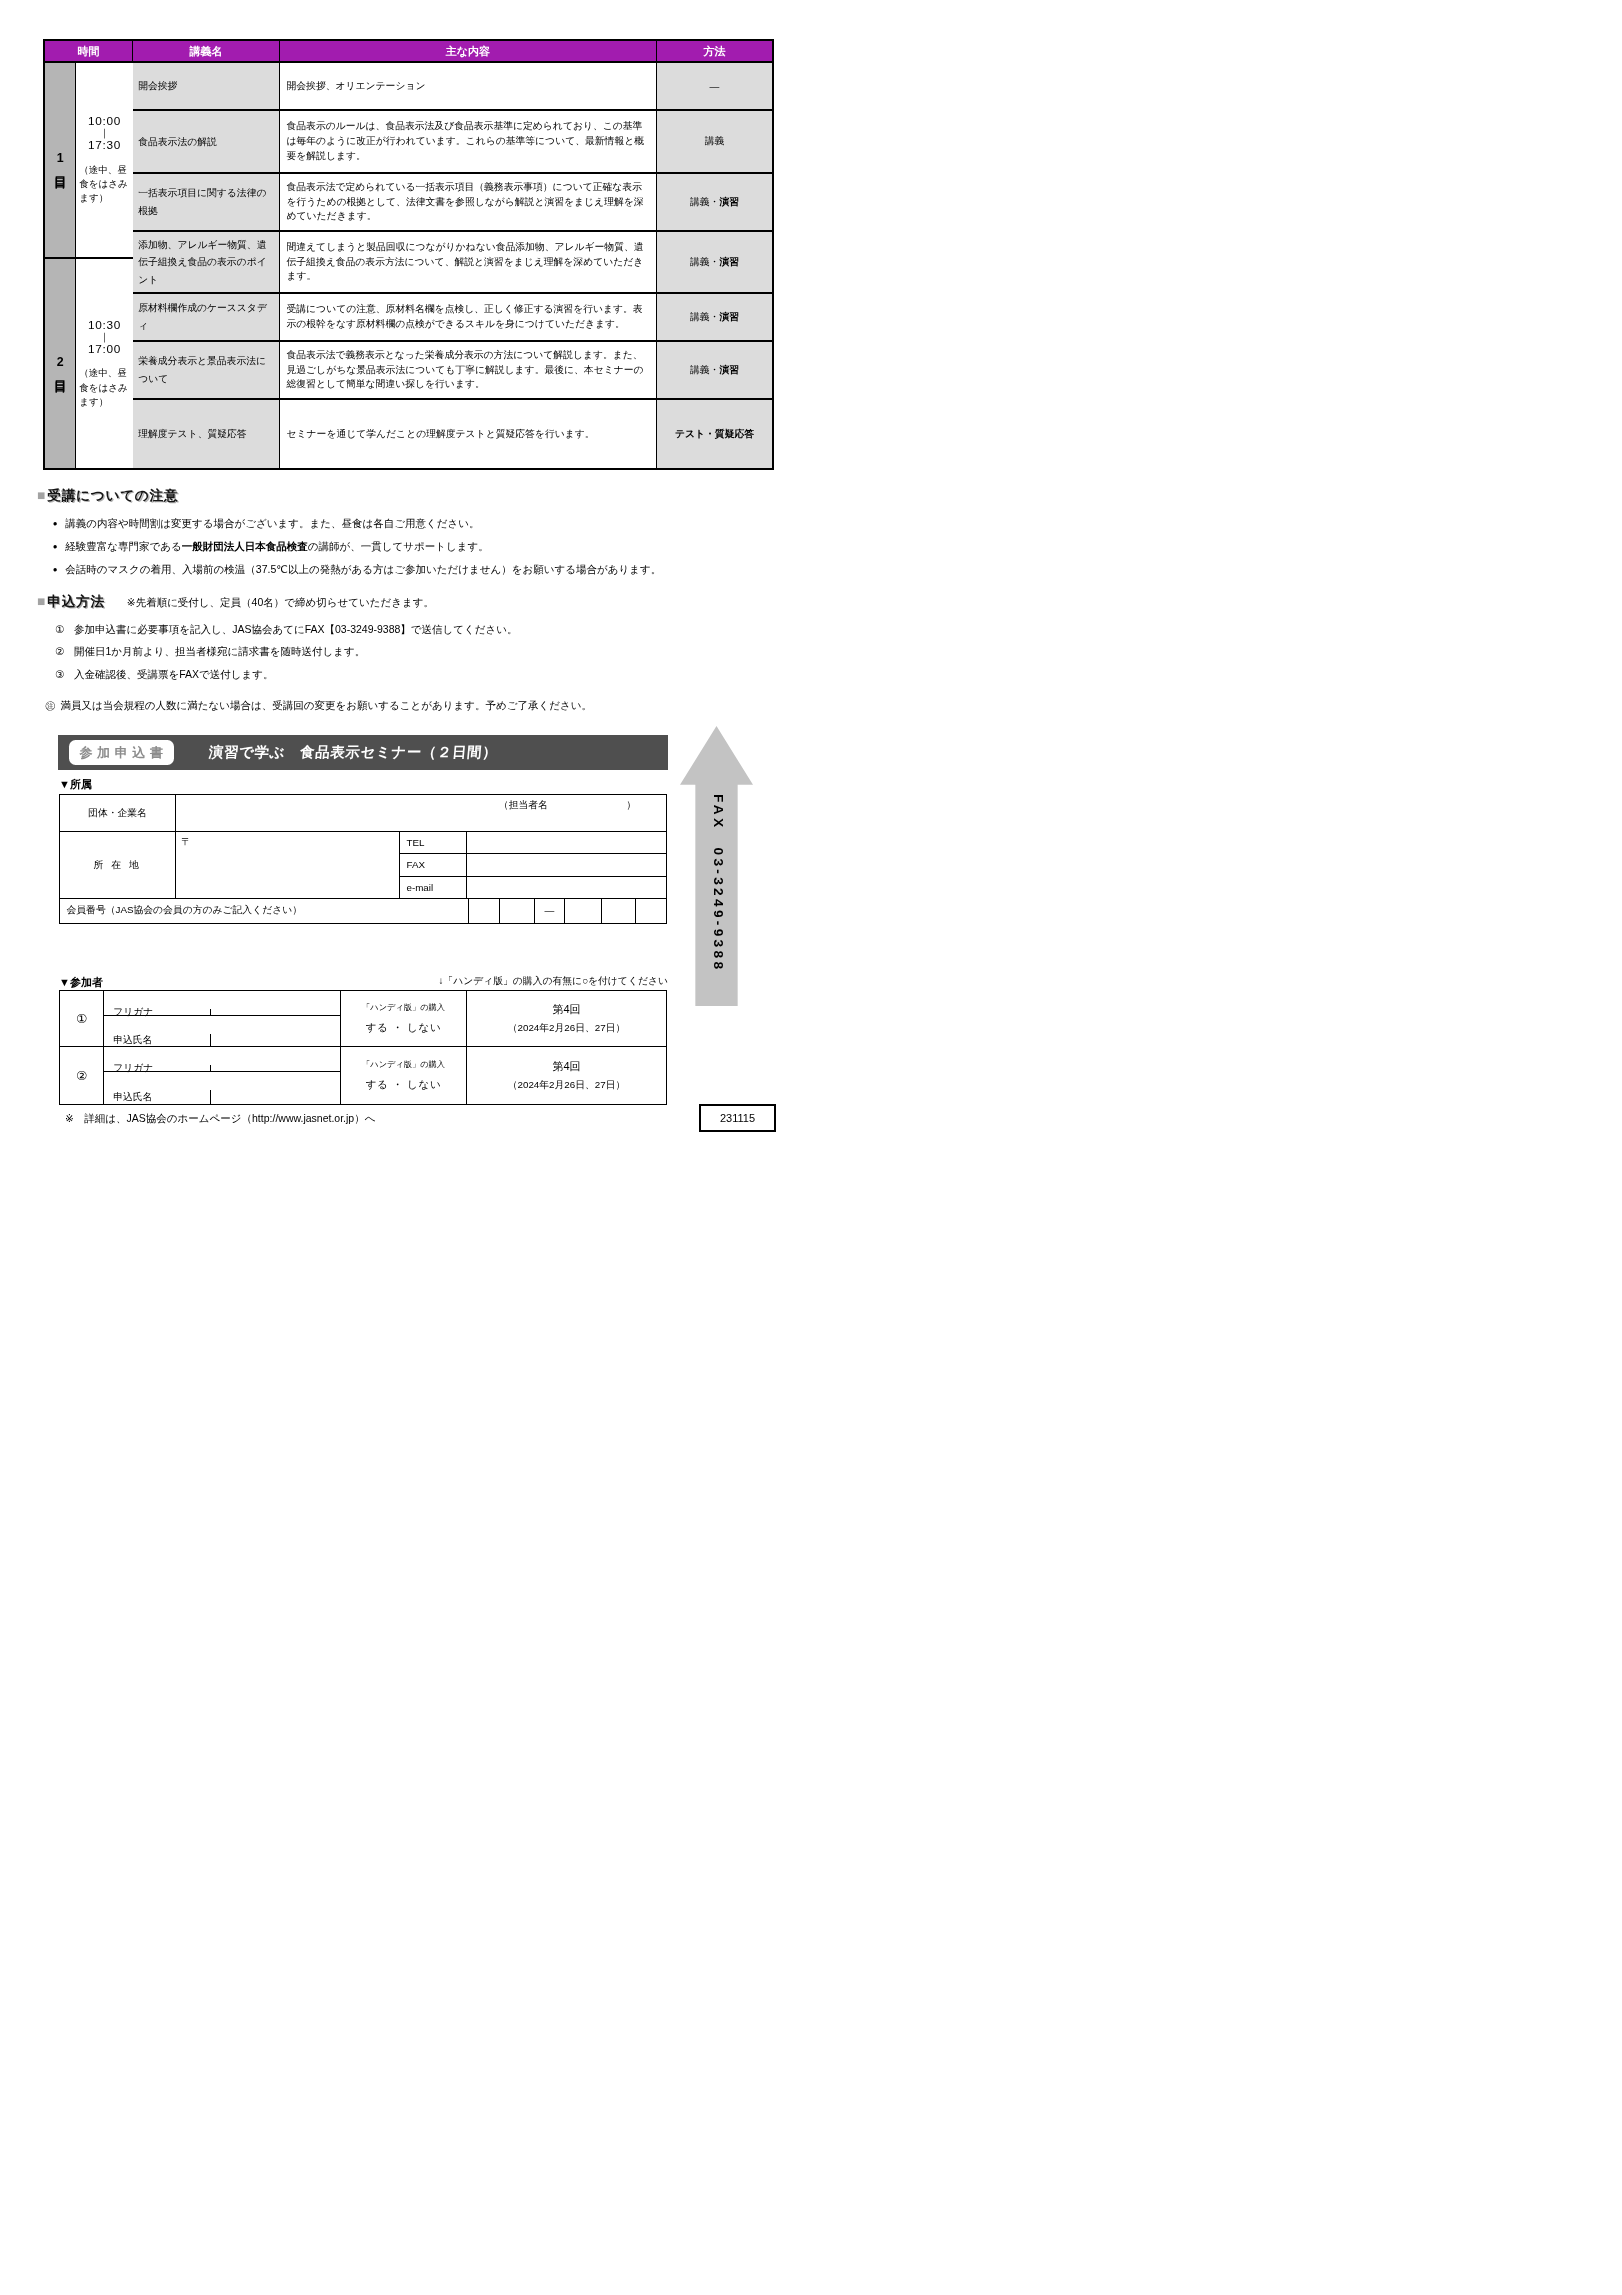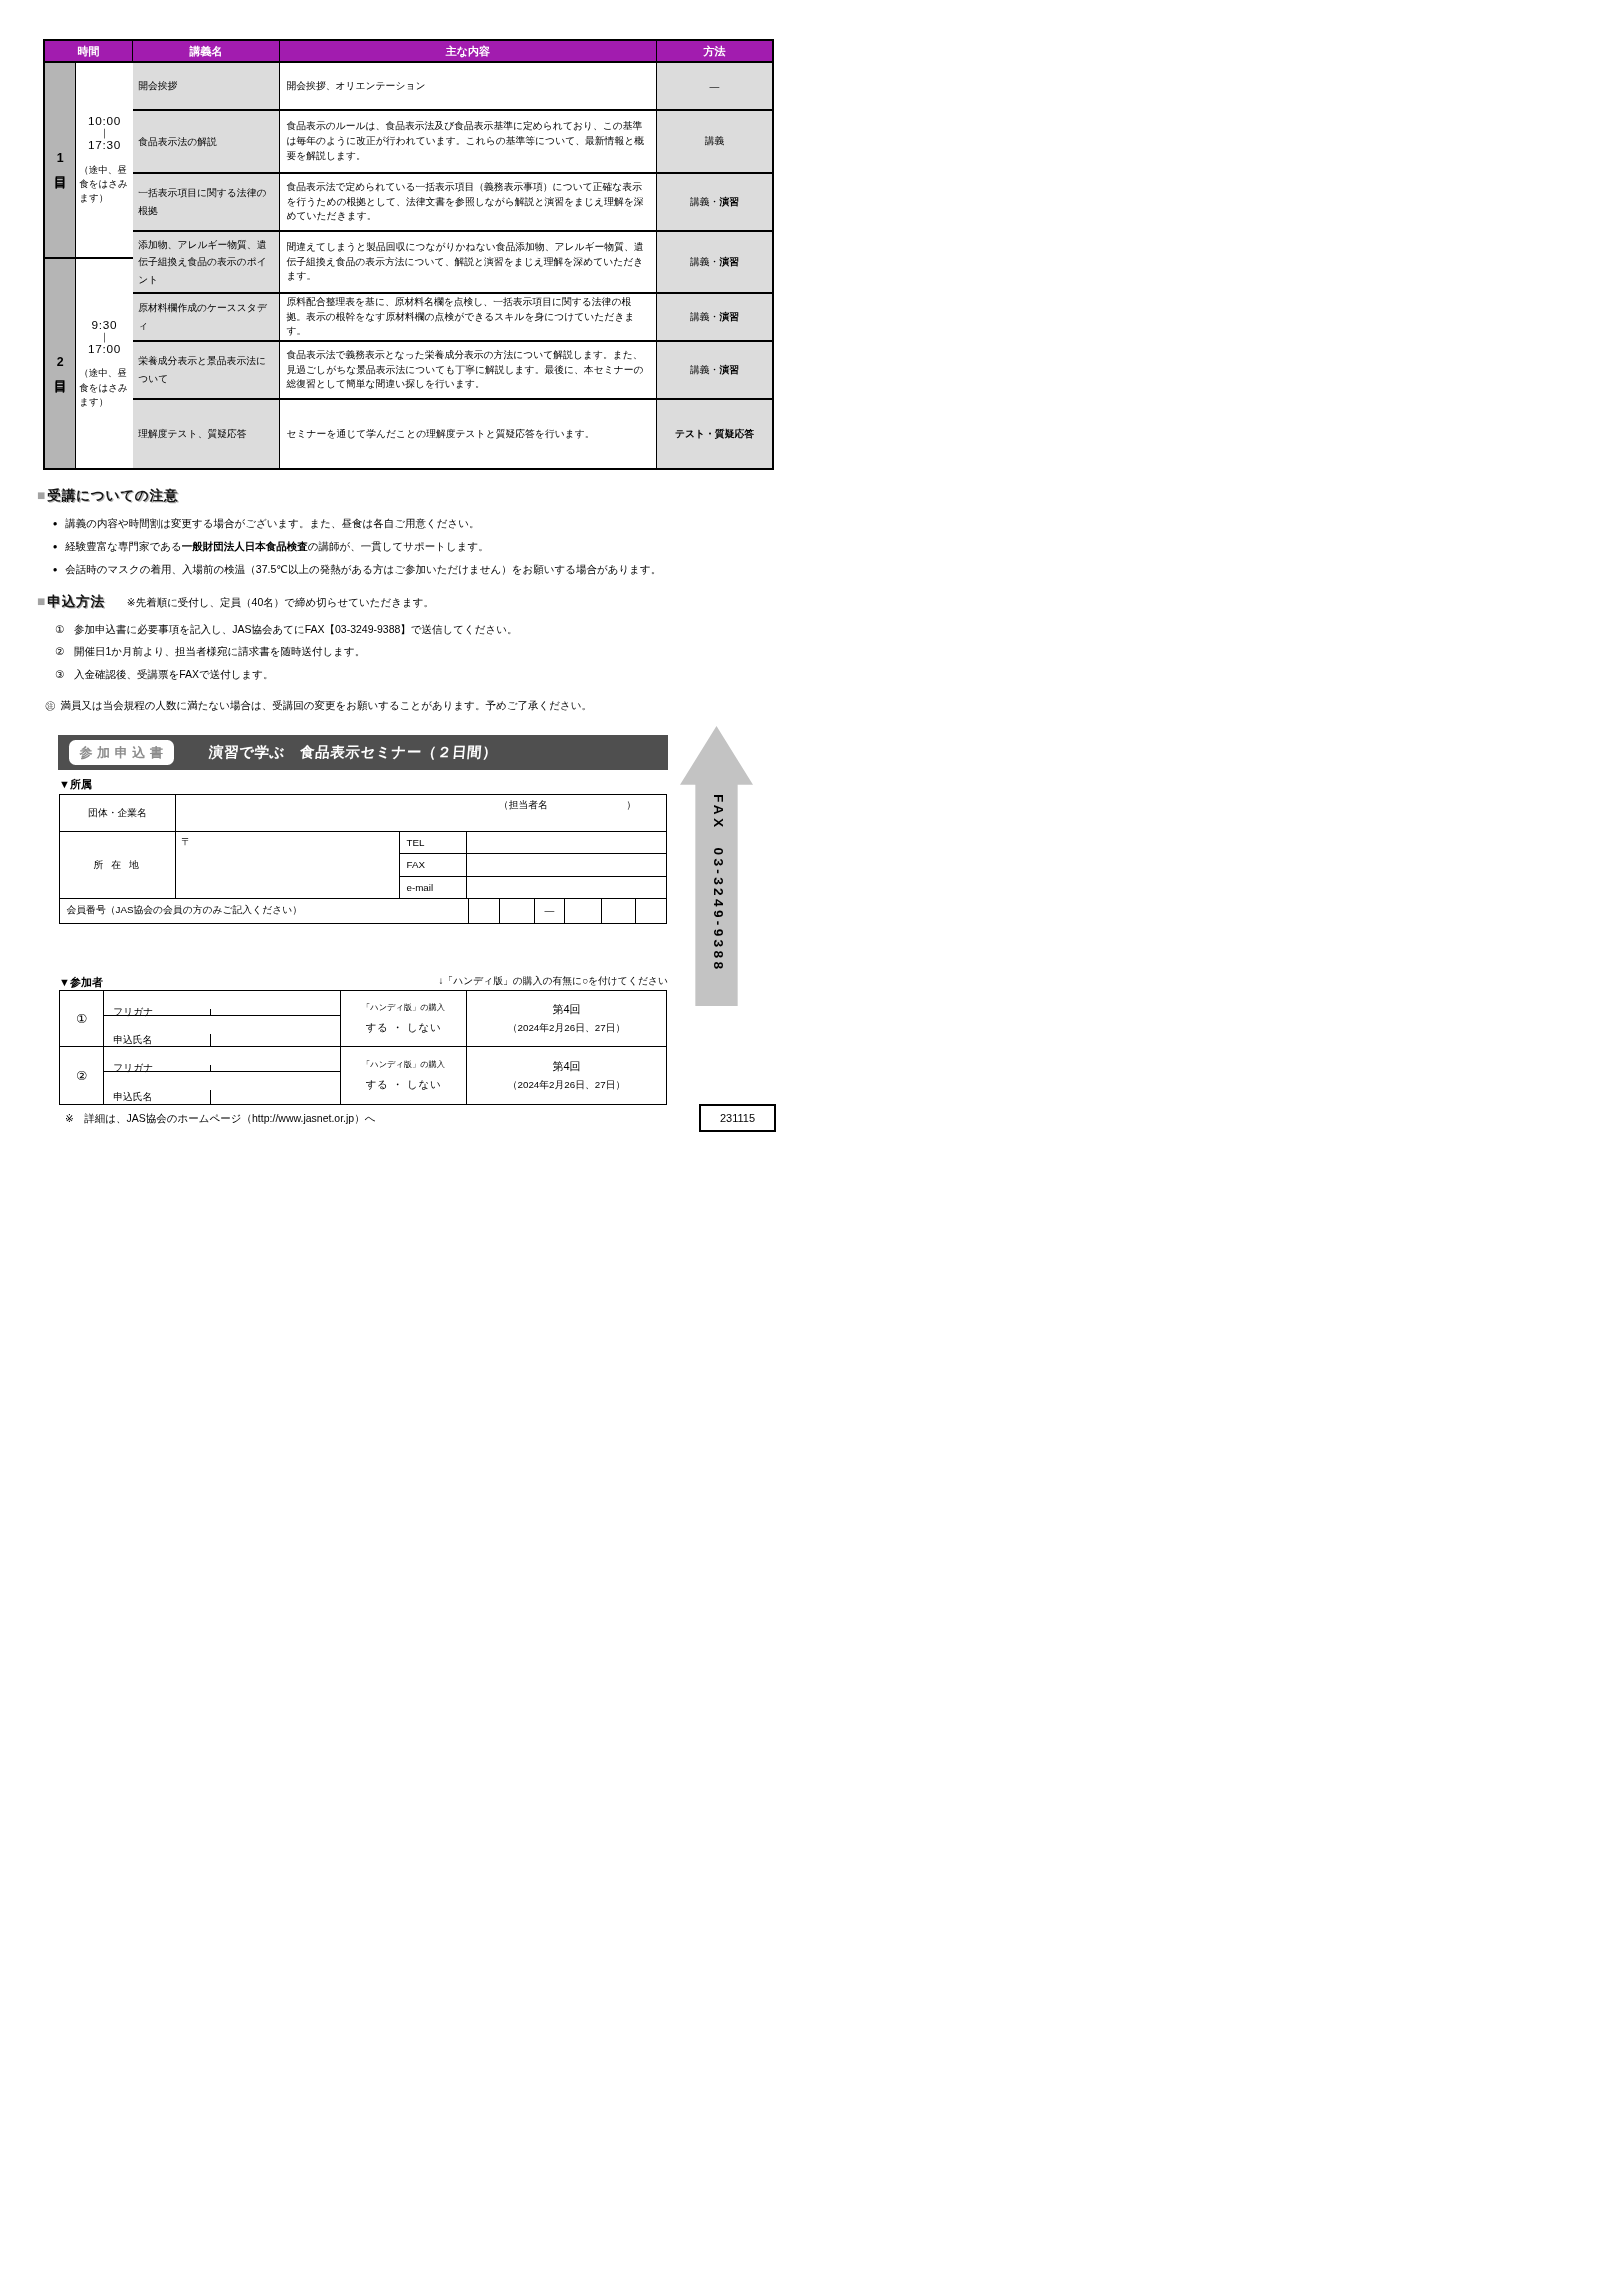--- a/index.html
+++ b/index.html
@@ -174,21 +174,21 @@
         <div class="time-cell">
           <div class="time-val">10:00</div>
           <div class="time-sep">｜</div>
           <div class="time-val">17:30</div>
           <div class="time-note">（途中、昼食をはさみます）</div>
         </div>
       </div>
       <div class="day-block db-2">
         <div class="day-cell">2日目</div>
         <div class="time-cell">
-          <div class="time-val">9:30</div>
+          <div class="time-val">10:30</div>
           <div class="time-sep">｜</div>
           <div class="time-val">17:00</div>
           <div class="time-note">（途中、昼食をはさみます）</div>
         </div>
       </div>
     </div>
     <div class="sched-rows">
       <div class="sched-row r1">
         <div class="lec-cell">開会挨拶</div>
         <div class="content-cell">開会挨拶、オリエンテーション</div>
@@ -216,21 +216,21 @@
       <div class="sched-row r4">
         <div class="lec-cell">添加物、アレルギー物質、遺伝子組換え食品の表示のポイント</div>
         <div class="content-cell">間違えてしまうと製品回収につながりかねない食品添加物、アレルギー物質、遺伝子組換え食品の表示方法について、解説と演習をまじえ理解を深めていただきます。</div>
         <div class="method-cell">
             <span>講義・</span>
             <span class="bold">演習</span>
           </div>
       </div>
       <div class="sched-row r5">
         <div class="lec-cell">原材料欄作成のケーススタディ</div>
-        <div class="content-cell">原料配合整理表を基に、原材料名欄を点検し、一括表示項目に関する法律の根拠。表示の根幹をなす原材料欄の点検ができるスキルを身につけていただきます。</div>
+        <div class="content-cell">受講についての注意、原材料名欄を点検し、正しく修正する演習を行います。表示の根幹をなす原材料欄の点検ができるスキルを身につけていただきます。</div>
         <div class="method-cell">
             <span>講義・</span>
             <span class="bold">演習</span>
           </div>
       </div>
       <div class="sched-row r6">
         <div class="lec-cell">栄養成分表示と景品表示法について</div>
         <div class="content-cell">食品表示法で義務表示となった栄養成分表示の方法について解説します。また、見過ごしがちな景品表示法についても丁寧に解説します。最後に、本セミナーの総復習として簡単な間違い探しを行います。</div>
         <div class="method-cell">
             <span>講義・</span>

